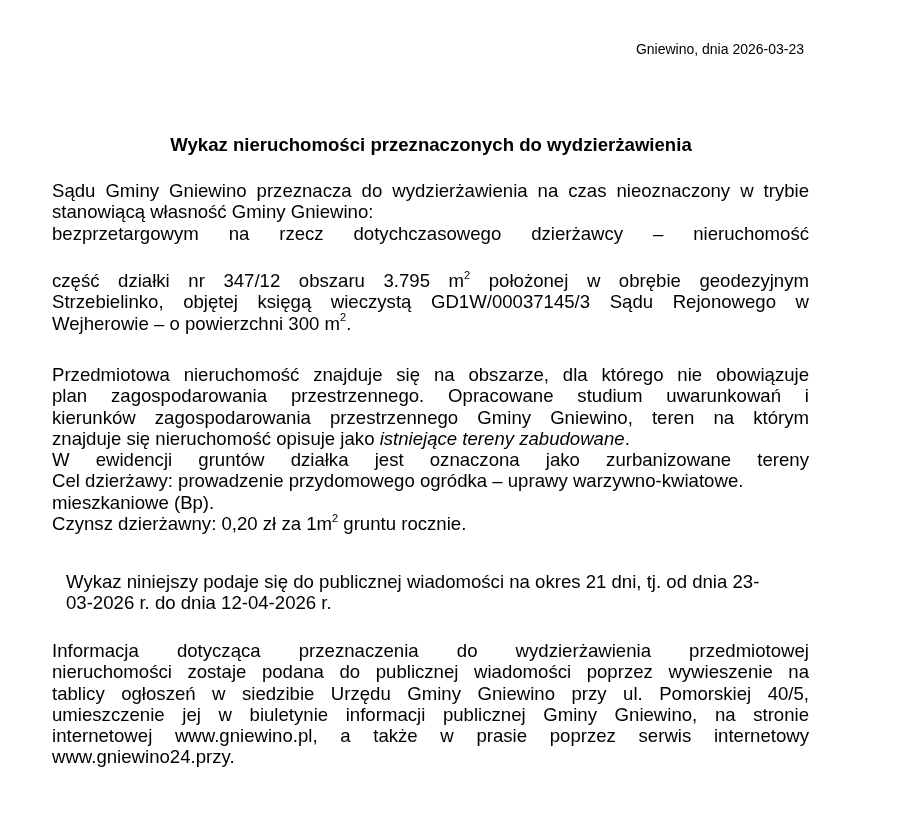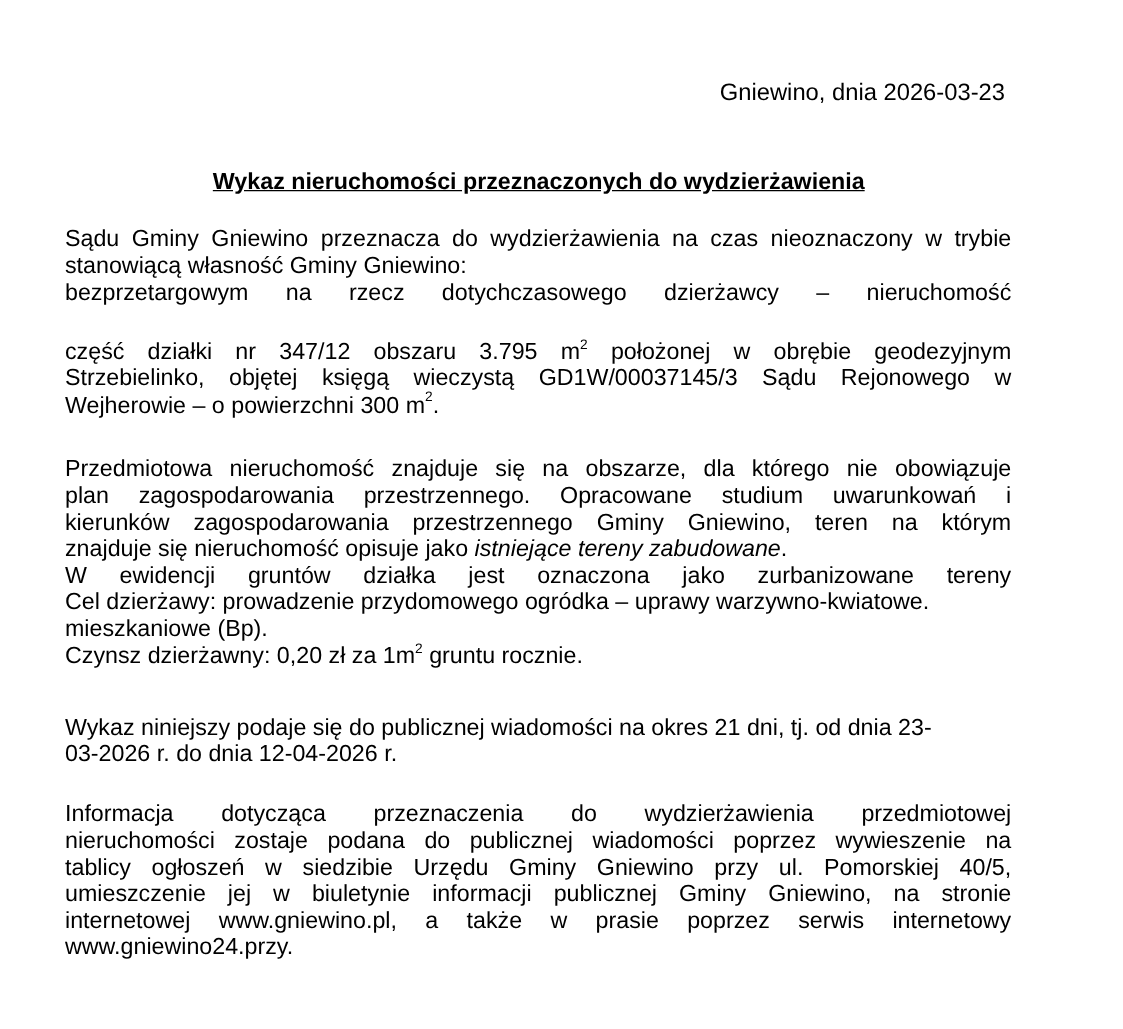--- a/index.html
+++ b/index.html
@@ -3,27 +3,26 @@
   <meta charset="utf-8">
   <style>
     html, body { margin: 0; padding: 0; background: #ffffff; }
     body {
       width: 898px; height: 823px; position: relative; overflow: hidden;
       font-family: "Liberation Sans", sans-serif; color: #000000;
       font-size: 18.6px;
     }
     .date {
       position: absolute; top: 41px; right: 94px;
-      font-size: 19px; white-space: nowrap; margin-top: 23px;
+      font-size: 14px; white-space: nowrap;
     }
     .title {
       position: absolute; top: 134px; left: 0; width: 862px;
       text-align: center; font-weight: bold; font-size: 18.6px;
       white-space: nowrap;
-      text-decoration: underline;
     }
     .block { position: absolute; left: 52px; width: 757px; }
     .line {
       display: block; height: 21.3px; line-height: 21.3px;
       white-space: nowrap;
     }
     .j { text-align: justify; text-align-last: justify; }
     sup { font-size: 11px; line-height: 0; position: relative; top: -1px; }
     em { font-style: italic; }
   </style>
@@ -50,21 +49,21 @@
   <span class="line j">Przedmiotowa nieruchomość znajduje się na obszarze, dla którego nie obowiązuje</span>
   <span class="line j">plan zagospodarowania przestrzennego. Opracowane studium uwarunkowań i</span>
   <span class="line j">kierunków zagospodarowania przestrzennego Gminy Gniewino, teren na którym</span>
   <span class="line"><span>znajduje się nieruchomość opisuje jako </span><em>istniejące tereny zabudowane</em><span>.</span></span>
   <span class="line j">W ewidencji gruntów działka jest oznaczona jako zurbanizowane tereny</span>
   <span class="line">Cel dzierżawy: prowadzenie przydomowego ogródka – uprawy warzywno-kwiatowe.</span>
   <span class="line">mieszkaniowe (Bp).</span>
   <span class="line"><span>Czynsz dzierżawny: 0,20 zł za 1m</span><sup>2</sup><span> gruntu rocznie.</span></span>
 </div>
 
-<div class="block" style="top:571px;">
+<div class="block" style="top:571px;margin-left:14px;">
   <span class="line">Wykaz niniejszy podaje się do publicznej wiadomości na okres 21 dni, tj. od dnia 23-</span>
   <span class="line">03-2026 r. do dnia 12-04-2026 r.</span>
 </div>
 
 <div class="block" style="top:640px;">
   <span class="line j">Informacja dotycząca przeznaczenia do wydzierżawienia przedmiotowej</span>
   <span class="line j">nieruchomości zostaje podana do publicznej wiadomości poprzez wywieszenie na</span>
   <span class="line j">tablicy ogłoszeń w siedzibie Urzędu Gminy Gniewino przy ul. Pomorskiej 40/5,</span>
   <span class="line j">umieszczenie jej w biuletynie informacji publicznej Gminy Gniewino, na stronie</span>
   <span class="line j">internetowej www.gniewino.pl, a także w prasie poprzez serwis internetowy</span>

